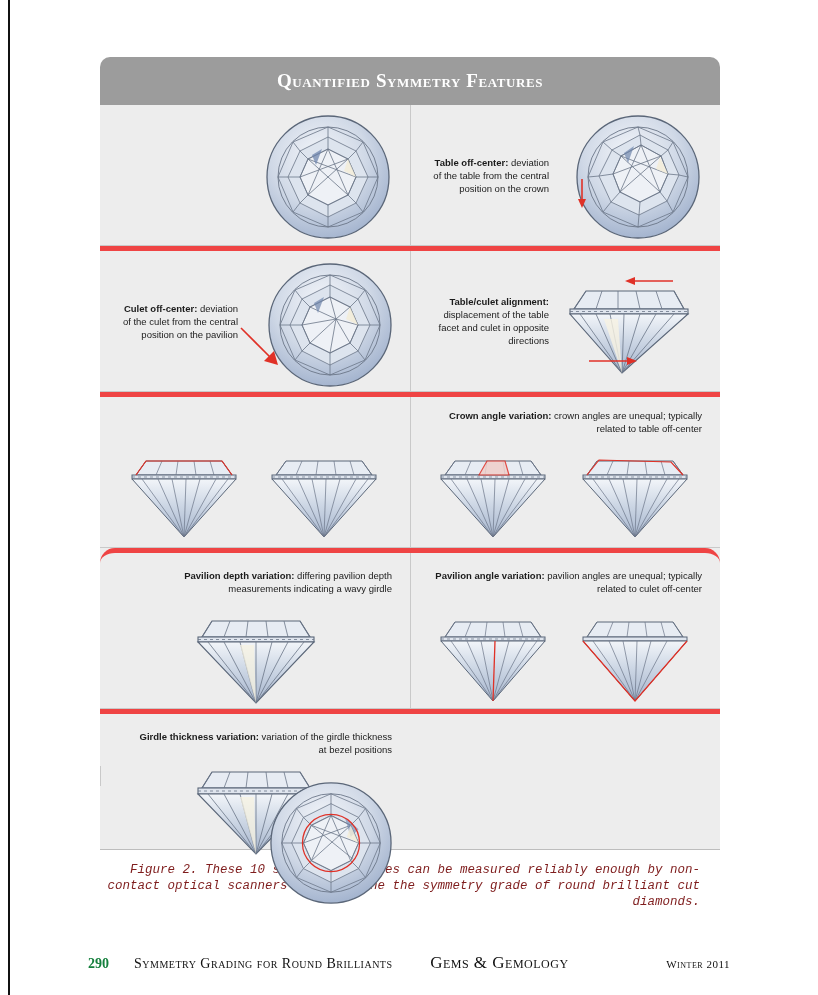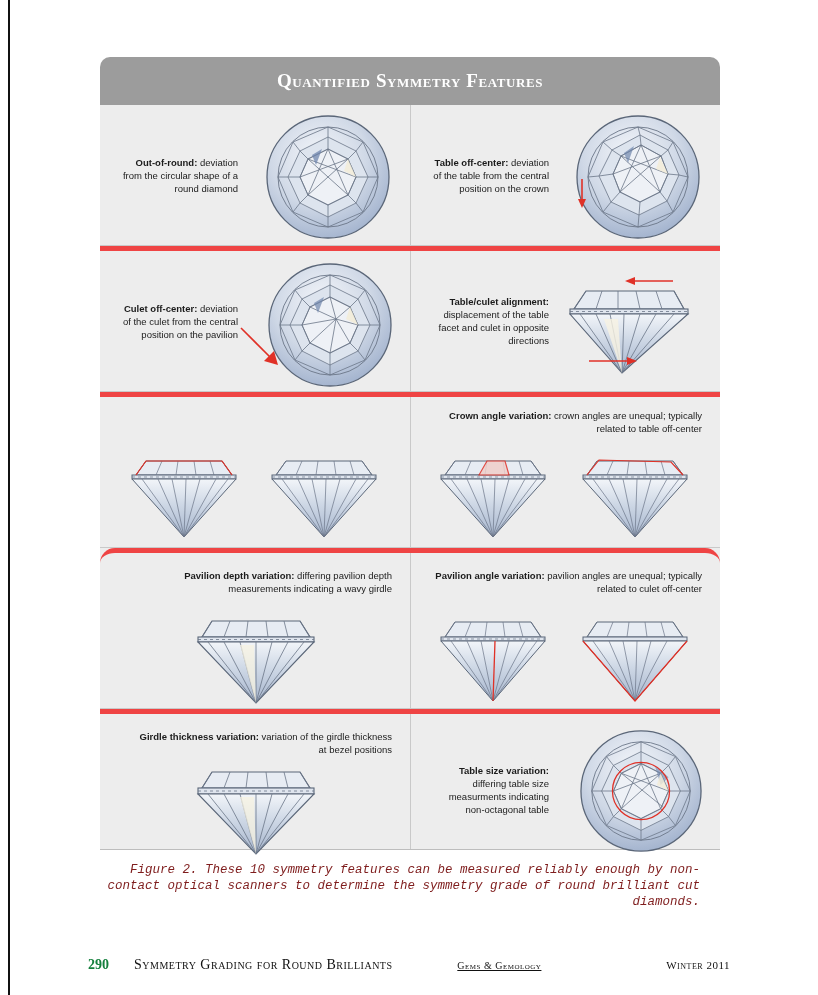--- a/index.html
+++ b/index.html
@@ -123,26 +123,25 @@
   .footer-left {
     font-size: 14px;
     font-variant: small-caps;
     letter-spacing: 0.5px;
     color: #111;
     flex: 0 0 auto;
   }
   .footer-center {
     flex: 1;
     text-align: center;
-    font-size: 10px;
+    font-size: 17px;
     font-variant: small-caps;
     letter-spacing: 0.5px;
     color: #111;
     padding-right: 60px;
-    text-decoration: underline;
   }
   .footer-right {
     font-size: 11px;
     font-variant: small-caps;
     letter-spacing: 0.5px;
     color: #111;
   }
   svg { display: block; }
 </style>
 </head>
@@ -153,23 +152,20 @@
 <div class="figure">
 
   <div class="fig-header">
     <div class="fig-header-title">Quantified Symmetry Features</div>
   </div>
 
   <div class="grid-body">
 
     <div class="row" style="height:140px;">
       <div class="cell">
-        <div class="cap cap-left-mid">
-          <b>Out-of-round:</b><span> deviation from the circular shape of a round diamond</span>
-        </div>
         <div class="art" style="position:absolute; right:18px; top:8px;">
           <svg width="128" height="128" viewBox="0 0 128 128">
             <defs>
               <radialGradient id="rg1" cx="42%" cy="34%" r="72%">
                 <stop offset="0%" stop-color="#f4f6fa"></stop>
                 <stop offset="55%" stop-color="#cfd8e6"></stop>
                 <stop offset="100%" stop-color="#9fb0cc"></stop>
               </radialGradient>
             </defs>
             <circle cx="64" cy="64" r="61" fill="url(#rg1)" stroke="#5a6678" stroke-width="1.3"></circle>
@@ -616,21 +612,21 @@
                   <line x1="102" y1="32" x2="70" y2="92"></line>
               </g>
               <polyline points="18,32 70,92 122,32" fill="none" stroke="#e03127" stroke-width="1.2"></polyline>
             </g>
           </svg>
         </div>
       </div>
     </div>
     <div class="row-sep"></div>
 
-    <div class="row" style="height:140px;">
+    <div class="row" style="height:140px;flex-direction:column;">
       <div class="cell">
         <div class="cap cap-top" style="padding:6px 6px 0 18px;">
           <b>Girdle thickness variation:</b><span> variation of the girdle thickness at bezel positions</span>
         </div>
         <div class="art" style="position:absolute; left:76px; top:44px;">
           <svg width="160" height="100" viewBox="0 0 160 100">
             <defs>
               <linearGradient id="pg6" x1="0" y1="0" x2="0" y2="1">
                 <stop offset="0%" stop-color="#f2f5f9"></stop>
                 <stop offset="45%" stop-color="#cdd7e5"></stop>
@@ -654,23 +650,20 @@
               <line x1="96" y1="36" x2="80" y2="96"></line>
                 <line x1="112" y1="36" x2="80" y2="96"></line>
               <line x1="128" y1="36" x2="80" y2="96"></line>
               <line x1="22" y1="33" x2="138" y2="33" stroke-dasharray="3 3"></line>
             </g>
             <polygon points="64,39 80,96 78,39" fill="#f7f3e2" opacity="0.75"></polygon>
           </svg>
         </div>
       </div>
       <div class="cell">
-        <div class="cap cap-left-mid" style="top:56%;">
-          <b>Table size variation:</b><span> differing table size measurments indicating non-octagonal table</span>
-        </div>
         <div class="art" style="position:absolute; right:16px; top:14px;">
           <svg width="126" height="126" viewBox="0 0 128 128">
             <defs>
               <radialGradient id="rg4" cx="44%" cy="32%" r="72%">
                 <stop offset="0%" stop-color="#f4f6fa"></stop>
                 <stop offset="55%" stop-color="#cfd8e6"></stop>
                 <stop offset="100%" stop-color="#9fb0cc"></stop>
               </radialGradient>
             </defs>
             <circle cx="64" cy="64" r="61" fill="url(#rg4)" stroke="#5a6678" stroke-width="1.3"></circle>

